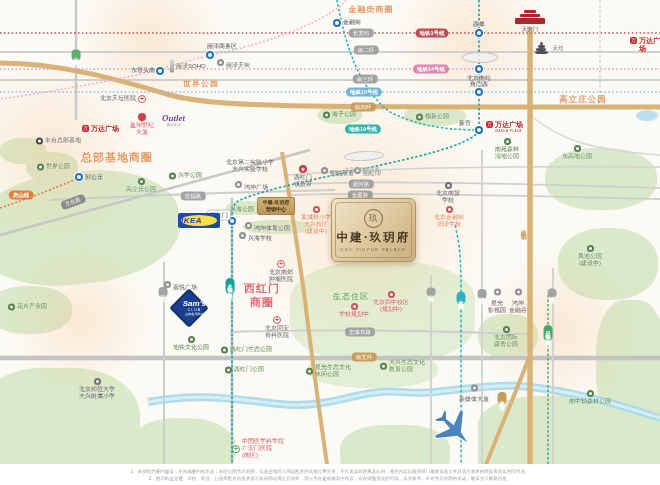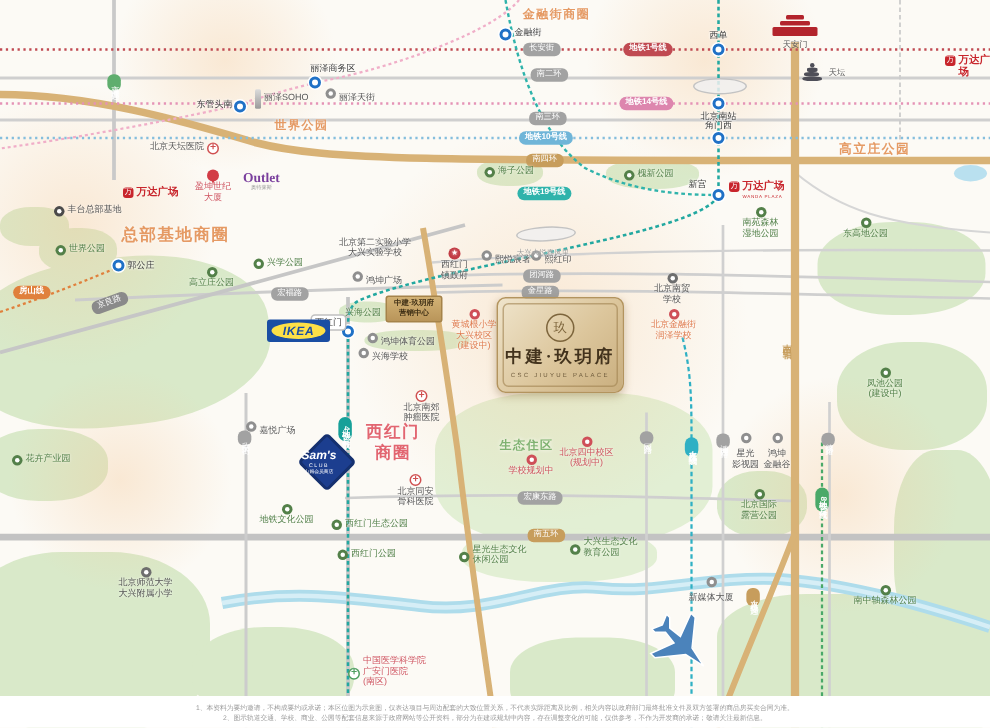--- a/index.html
+++ b/index.html
@@ -36,37 +36,37 @@
   .ic.planned{width:7px;height:7px;border-radius:50%;border:2px solid #cf4f58;background:#fff;box-sizing:border-box;}
   .ic.govt{width:8px;height:8px;border-radius:50%;background:#c23b44;color:#fff;font-size:5px;line-height:8px;text-align:center;}
   .ic.govt::after{content:"★";}
   .ic.tower{width:4px;height:13px;background:linear-gradient(#dcdcdc,#9a9a9a);border-radius:1px;}
   .ic.pin{width:8px;height:8px;background:#d23c46;border-radius:50%;}
   .ic.pin::after{content:"";position:absolute;left:2.5px;top:7px;border-left:1.5px solid transparent;border-right:1.5px solid transparent;border-top:3px solid #d23c46;}
   .bld{position:absolute;border:1px solid #c3c3c3;background:rgba(240,240,240,.85);border-radius:50%;}
   .pond{position:absolute;background:#b9e0ef;border-radius:50%;}
   
   .ikea{position:absolute;left:178px;top:213px;width:42px;height:15px;background:#1a4ea3;border-radius:2px;display:flex;align-items:center;justify-content:center;}
-  .ikea .oval{width:36px;height:11px;background:#fde047;border-radius:50%;display:flex;align-items:center;justify-content:center;}
+  .ikea .oval{width:36px;height:11px;background:#fde047;border-radius:50%;display:flex;align-items:center;justify-content:flex-start;}
   .ikea .t{color:#1a4ea3;font-weight:bold;font-style:italic;font-size:8px;letter-spacing:.5px;}
   .livat{position:absolute;left:175px;top:238px;width:48px;height:42px;background:#d7323d;clip-path:polygon(6% 10%,100% 0,94% 92%,0 100%);display:flex;flex-direction:column;align-items:center;justify-content:center;gap:1px;}
   .livat .t{color:#fff;font-weight:bold;font-size:11px;letter-spacing:.5px;}
   .livat .s{color:#fff;font-size:6px;}
-  .sams{position:absolute;left:201px;top:291px;width:34px;height:34px;display:flex;align-items:center;justify-content:flex-start;}
+  .sams{position:absolute;left:172px;top:291px;width:34px;height:34px;display:flex;align-items:center;justify-content:flex-end;}
   .sams .dia{position:absolute;left:3px;top:3px;right:3px;bottom:3px;background:#1c3e8f;transform:rotate(45deg);border:2px solid #15306f;border-radius:3px;}
   .sams .in{position:relative;text-align:center;color:#fff;line-height:1.1;}
   .sams .t{font-style:italic;font-weight:bold;font-size:8px;}
   .sams .c{font-size:3.5px;letter-spacing:1px;}
   .sams .s{font-size:3.2px;white-space:nowrap;}
   .wanda{position:absolute;display:flex;align-items:flex-start;gap:2px;}
   .wanda .wic{width:7px;height:7px;background:#c8252c;border-radius:2px;color:#fff;font-size:5px;line-height:7px;text-align:center;flex:none;}
   .wanda .t{color:#c8252c;font-weight:bold;font-size:7px;line-height:1.1;}
   .wanda .s{font-size:3px;color:#c8252c;letter-spacing:.5px;}
   .outlet{position:absolute;left:162px;top:114px;text-align:center;line-height:1.1;}
-  .outlet .t{color:#7a3f9d;font-weight:bold;font-size:9px;font-family:"Liberation Serif",serif;}
+  .outlet .t{color:#7a3f9d;font-weight:bold;font-style:italic;font-size:9px;font-family:"Liberation Serif",serif;}
   .outlet .s{font-size:3.5px;color:#999;}
   
   .card{position:absolute;left:331px;top:198px;width:85px;height:64px;background:linear-gradient(135deg,#efe4cb,#dcc69c 55%,#c9ae7e);border:1px solid #b3945e;border-radius:6px;box-shadow:0 2px 6px rgba(120,90,40,.35);padding:3px;box-sizing:border-box;}
   .card .inner{border:1px solid rgba(160,130,80,.6);border-radius:4px;height:100%;display:flex;flex-direction:column;align-items:center;justify-content:center;gap:2px;box-sizing:border-box;}
   .card .seal{width:17px;height:17px;border:1px solid #7d653c;border-radius:50%;color:#7d653c;font-size:9px;display:flex;align-items:center;justify-content:center;font-family:"Liberation Serif",serif;}
   .card .nm{font-family:"Liberation Serif",serif;font-weight:bold;font-size:11.5px;color:#43331d;letter-spacing:2px;white-space:nowrap;}
   .card .en{font-size:4px;color:#6d5a3a;letter-spacing:1.5px;white-space:nowrap;}
   .sales{position:absolute;left:257px;top:197px;width:36px;background:linear-gradient(#d2b275,#b9955a);border:1px solid #a5834a;border-radius:2px;color:#3f2f15;font-size:5px;text-align:center;line-height:1.35;padding:1px 0;font-weight:bold;}
   
   .tam{position:absolute;left:514px;top:8px;width:32px;height:16px;display:flex;flex-direction:column;align-items:center;justify-content:flex-end;}

